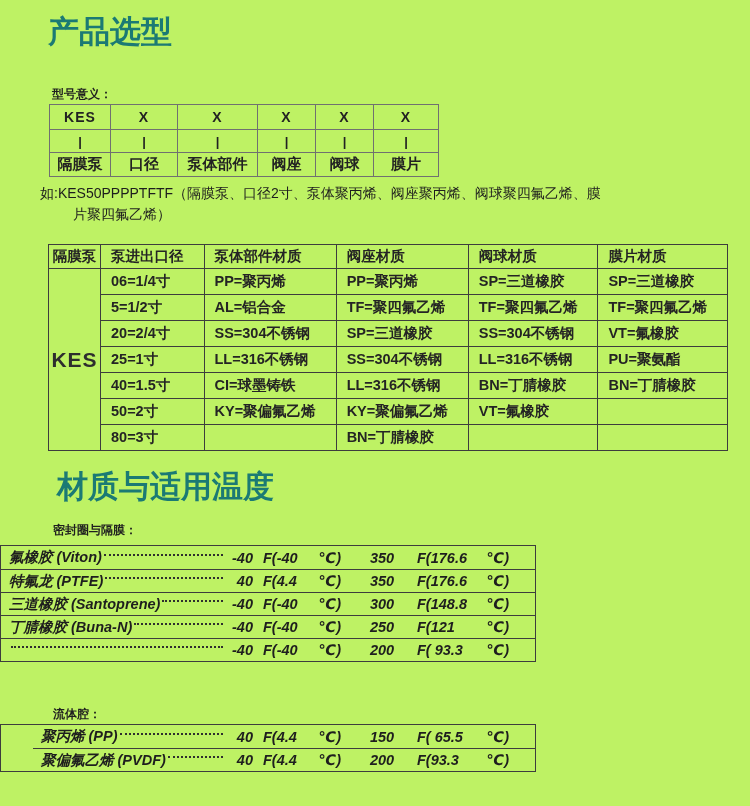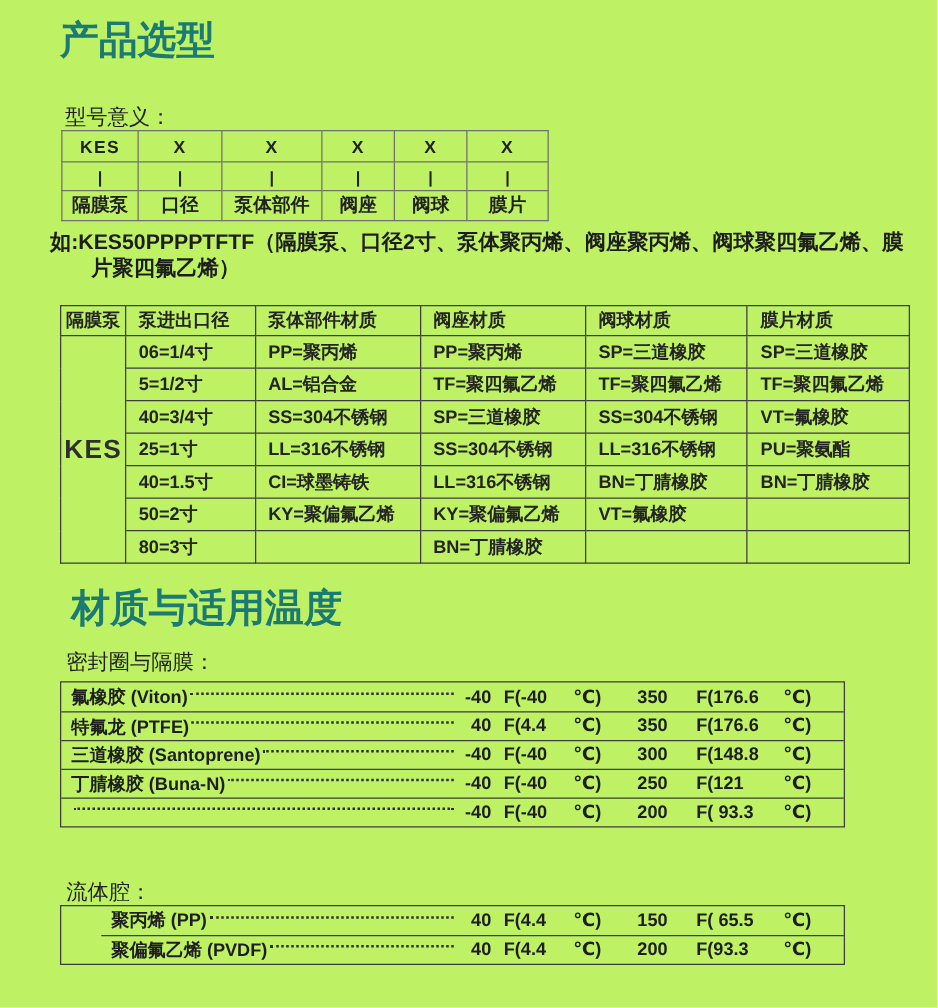--- a/index.html
+++ b/index.html
@@ -8,57 +8,57 @@
   .page {
     position:relative; width:750px; height:806px; background:#bef264;
     outline:1px solid #e4e4e4; overflow:hidden;
   }
   h1.sec-title {
     color:#1b7a74; font-size:31px; font-weight:700; line-height:36px;
     letter-spacing:0px;
   }
   .title-1 { margin:14px 0 0 48px; }
   .title-2 { margin:18px 0 0 57px; }
-  .sub-label { font-size:17px; font-weight:400; color:#1f1f1f; line-height:20px; }
+  .sub-label { font-size:12px; font-weight:700; color:#1f1f1f; line-height:20px; }
   .model-label { margin:34px 0 0 52px; }
   .seal-label  { margin:15px 0 0 53px; }
   .fluid-label { margin:44px 0 2px 53px; line-height:16px; }
 
   
   table.model-table {
     border-collapse:collapse; table-layout:fixed; margin:0 0 0 49px;
   }
   table.model-table td {
     border:1.5px solid #707070; text-align:center; vertical-align:middle;
     font-size:14px; font-weight:600; color:#222;
   }
   table.model-table tr.r-code td { height:25px; letter-spacing:1px; }
   table.model-table tr.r-bar  td { height:23px; font-size:13px; }
   table.model-table tr.r-part td { height:24px; font-size:15px; }
 
-  .example { margin:6px 0 15px 40px; font-size:17px; font-weight:700; color:#1d1d1d; line-height:21px; }
+  .example { margin:6px 0 15px 40px; font-size:14px; font-weight:400; color:#1d1d1d; line-height:21px; }
   .example .line2 { padding-left:33px; }
 
   
   table.sel-table {
     border-collapse:collapse; table-layout:fixed; margin:19px 0 0 48px;
   }
   table.sel-table th, table.sel-table td {
     border:1.5px solid #3d3d3d; font-size:14.5px; font-weight:600; color:#242424;
     text-align:left; padding:0 20px 0 10px; vertical-align:middle; white-space:nowrap; overflow:hidden;
   }
   table.sel-table tr.hdr th { height:24px; }
   table.sel-table tr.data td { height:26px; }
   table.sel-table th.c0 { text-align:center; padding:0 2px; }
   table.sel-table td.kes {
     text-align:center; font-size:21px; letter-spacing:1px; color:#2e2e2e; padding:0 2px;
   }
 
   
-  .ttable { width:628px; margin-left:48px; border:1.5px solid #3d3d3d; }
+  .ttable { width:536px; border:1.5px solid #3d3d3d;font-style:italic; }
   .ttable.seal { margin-top:5px; }
   .ttable.fluid { margin-top:2px;padding-left:32px; }
   .trow {
     display:flex; align-items:center; height:23px; padding:0 26px 0 8px;
     font-size:14.5px; font-weight:600; color:#1e1e1e; white-space:nowrap;
   }
   .trow + .trow { border-top:1.5px solid #3d3d3d; }
   .tname { flex:none; }
   .tname .ten { font-weight:600; padding-left:4px; }
   .tdots { flex:1 1 auto; border-bottom:2px dotted #2e2e2e; margin:0 0 6px 2px; min-width:10px; }
@@ -145,21 +145,21 @@
       <td>SP=三道橡胶</td>
     </tr>
     <tr class="data">
       <td>5=1/2寸</td>
       <td>AL=铝合金</td>
       <td>TF=聚四氟乙烯</td>
       <td>TF=聚四氟乙烯</td>
       <td>TF=聚四氟乙烯</td>
     </tr>
     <tr class="data">
-      <td>40=3/4寸</td>
+      <td>20=2/4寸</td>
       <td>SS=304不锈钢</td>
       <td>SP=三道橡胶</td>
       <td>SS=304不锈钢</td>
       <td>VT=氟橡胶</td>
     </tr>
     <tr class="data">
       <td>25=1寸</td>
       <td>LL=316不锈钢</td>
       <td>SS=304不锈钢</td>
       <td>LL=316不锈钢</td>

